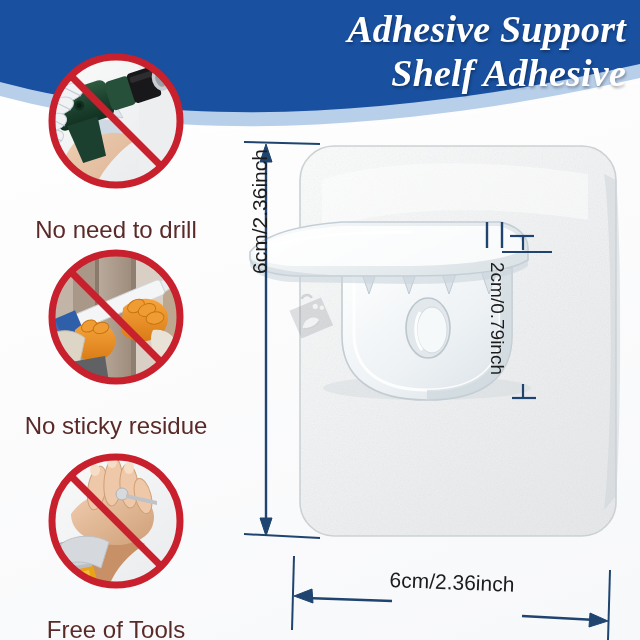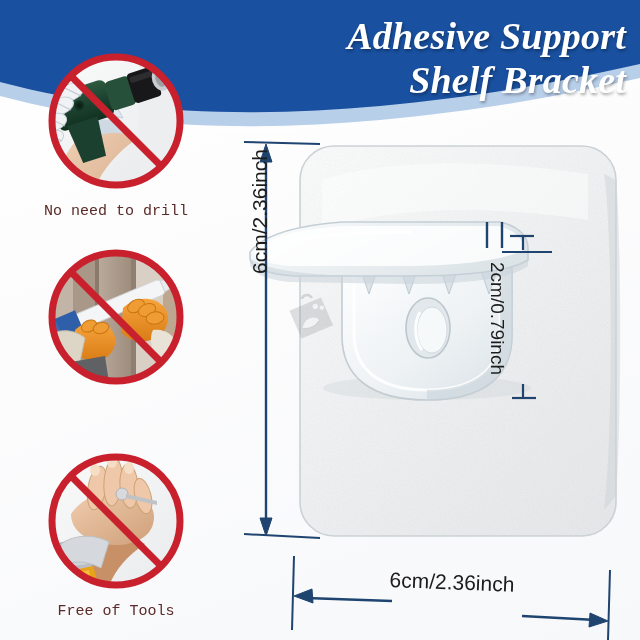--- a/index.html
+++ b/index.html
@@ -27,21 +27,21 @@
     width: 640px;
     height: 150px;
     overflow: hidden;
     pointer-events: none;
   }
   .banner svg { display: block; }
 
   .title-block {
     position: absolute;
     right: 14px;
-    top: 16px;
+    top: 9px;
     width: 430px;
     text-align: right;
     line-height: 1.06;
   }
   .title-line {
     display: block;
     font-family: "Liberation Serif", "DejaVu Serif", serif;
     font-style: italic;
     font-weight: bold;
     font-size: 38px;
@@ -65,24 +65,24 @@
     text-align: center;
   }
   .feature .art-wrap {
     position: relative;
     width: 170px;
     height: 152px;
     margin: 0 auto;
   }
   .feature .art-wrap svg { display: block; }
   .feature .caption {
-    font-family: Liberation Mono, monospace;
-    font-size: 15px;
+    font-family: Liberation Sans, sans-serif;
+    font-size: 24px;
     color: #5a2a28;
-    margin-top: 3px;
+    margin-top: 16px;
     white-space: nowrap;
   }
 
   
   .product-area {
     position: absolute;
     left: 232px; top: 100px;
     width: 408px; height: 540px;
   }
   .product-area svg { display: block; }
@@ -135,21 +135,21 @@
       <path d="M0,96 C120,128 250,132 380,120 C480,111 560,96 640,78 L640,0 L0,0 Z" fill="#b8cfea"></path>
 
       <path d="M0,82 C120,114 250,118 380,106 C480,97 560,82 640,64 L640,0 L0,0 Z" fill="#19509f"></path>
 
       <path d="M0,100 C130,131 258,135 384,123 C482,114 562,99 640,82" fill="none" stroke="#ffffff" stroke-opacity="0.55" stroke-width="2"></path>
     </svg>
   </div>
 
   <div class="title-block">
     <span class="title-line">Adhesive Support</span>
-    <span class="title-line second">Shelf Bracket</span>
+    <span class="title-line second">Shelf Adhesive</span>
   </div>
 
   <div class="features">
 
     <div class="feature" style="top:0px;">
       <div class="art-wrap">
         <svg width="170" height="152" viewBox="0 0 170 152">
           <defs>
             <clipPath id="clipDrill">
                 <circle cx="85" cy="73" r="64"></circle>
@@ -275,20 +275,21 @@
             <path d="M10,96 C24,84 42,84 54,94 L48,122 C34,118 20,120 10,128 Z" fill="#ddd6c6" stroke="#c6bda9" stroke-width="1"></path>
 
             <path d="M0,112 L24,104 L34,140 L0,152 Z" fill="#6e6f72"></path>
             <path d="M40,118 L74,112 L80,152 L44,152 Z" fill="#5f6164"></path>
           </g>
 
           <circle cx="85" cy="73" r="64" fill="none" stroke="#c8202d" stroke-width="7"></circle>
           <line x1="40" y1="28" x2="130" y2="118" stroke="#c8202d" stroke-width="7"></line>
         </svg>
       </div>
+      <div class="caption">No sticky residue</div>
     </div>
 
     <div class="feature" style="top:400px;">
       <div class="art-wrap">
         <svg width="170" height="152" viewBox="0 0 170 152">
           <defs>
             <clipPath id="clipTools">
                 <circle cx="85" cy="73" r="64"></circle>
               </clipPath>
             <linearGradient id="wallG3" x1="0" y1="0" x2="1" y2="1">

